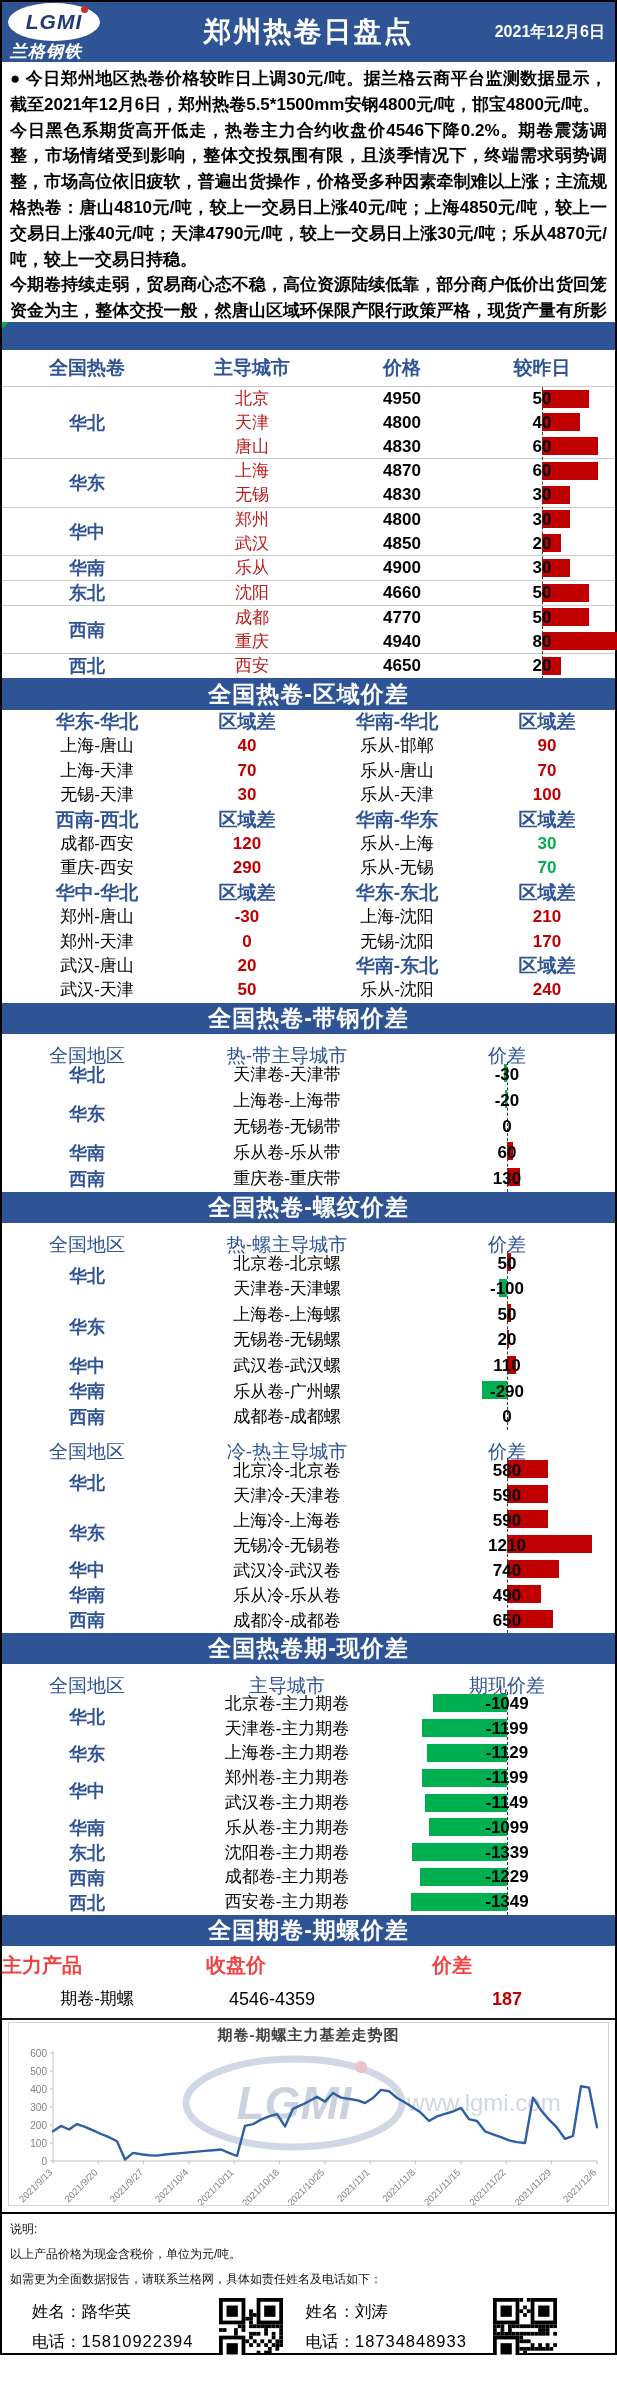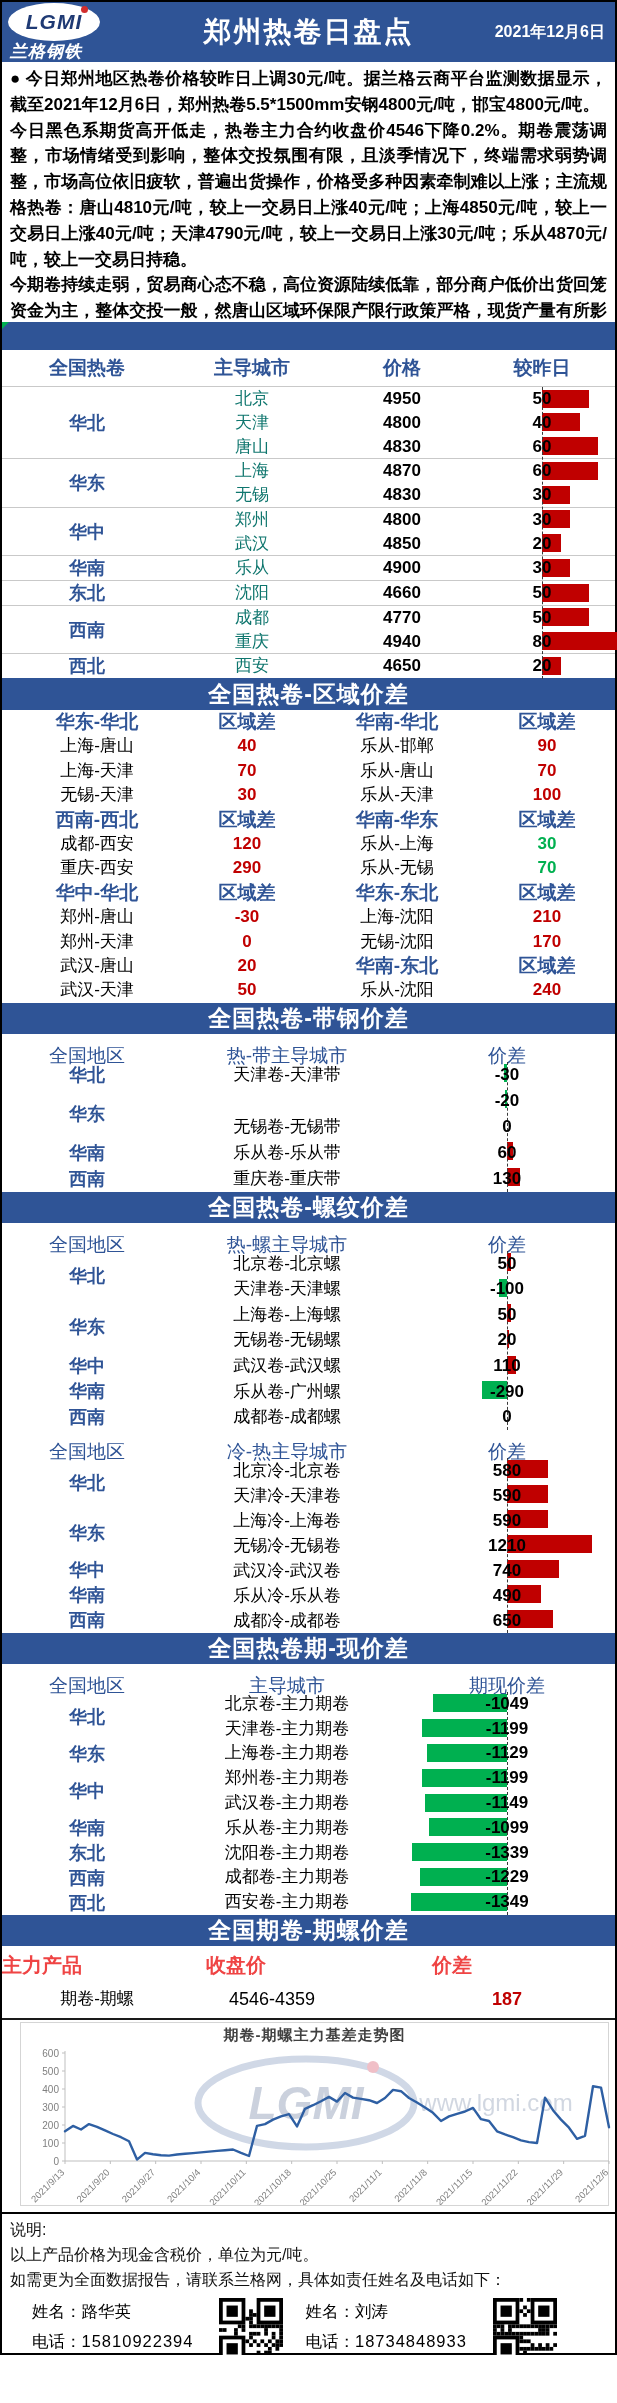--- a/index.html
+++ b/index.html
@@ -28,21 +28,21 @@
   
   .t1-head{height:36px;position:relative;border-bottom:1px solid #C9C9C9;}
   .t1-head span{position:absolute;top:0;line-height:36px;text-align:center;color:#2F5496;font-size:19px;font-weight:bold;}
   .t1-h1{left:0;width:170px;} .t1-h2{left:170px;width:160px;} .t1-h3{left:330px;width:140px;} .t1-h4{left:470px;width:140px;}
   .t1-body{position:relative;}
   .t1-axis{position:absolute;left:540px;top:0;bottom:0;border-left:1px dashed #3a3a3a;z-index:5;}
   .t1-group{position:relative;border-bottom:1px solid #C9C9C9;}
   .t1-group:last-child{border-bottom:1px solid #2F5496;}
   .t1-region{position:absolute;left:0;top:0;bottom:0;width:170px;display:flex;align-items:center;justify-content:center;color:#2F5496;font-size:18px;font-weight:bold;}
   .t1-row{position:relative;height:23.75px;line-height:23.75px;}
-  .t1-city{position:absolute;left:170px;width:160px;text-align:center;font-size:17px;color:#0f766e;}
+  .t1-city{position:absolute;left:170px;width:160px;text-align:center;font-size:17px;color:#b91c1c;}
   .t1-price{position:absolute;left:330px;width:140px;text-align:center;font-size:17px;font-weight:bold;color:#000;}
   .bar{position:absolute;top:2.5px;height:18px;z-index:1;}
   .bar.pos{background:#C00000;}
   .bar.neg{background:#00B050;}
   .dnum{position:absolute;width:90px;text-align:center;font-size:17px;font-weight:bold;color:#000;z-index:6;}
   .t1-row .dnum{left:495px;}
 
   
   .rg-row{position:relative;height:24.4px;line-height:24.4px;font-size:17px;}
   .rg-row span{position:absolute;top:0;text-align:center;}
@@ -69,27 +69,27 @@
   .ft-head{height:38px;position:relative;}
   .ft-head span{position:absolute;line-height:38px;color:#ef4444;font-size:20px;font-weight:bold;}
   .ft-h1{left:0;width:190px;} .ft-h2{left:204px;width:160px;} .ft-h3{left:430px;width:150px;}
   .ft-row{height:34px;position:relative;border-bottom:2px solid #1a1a1a;}
   .ft-row span{position:absolute;line-height:30px;text-align:center;}
   .ft-c1{left:0;width:190px;font-size:17px;color:#000;}
   .ft-c2{left:190px;width:160px;font-size:18px;color:#000;}
   .ft-c3{left:430px;width:150px;font-size:18px;font-weight:bold;color:#C00000;}
 
   
-  .chart-box{height:192px;box-sizing:border-box;padding:2px 6px 0 18px;}
+  .chart-box{height:192px;box-sizing:border-box;padding:2px 6px 0 6px;}
   .chart-inner{border:1px solid #D5D5D5;height:184px;box-sizing:border-box;}
   .chart-title{text-align:center;font-size:15px;font-weight:bold;color:#404040;padding-top:3px;letter-spacing:1px;}
 
   
   .notes{border-top:2px solid #000;box-sizing:border-box;padding:3px 8px 0 8px;height:141px;}
-  .notes p{margin:0;font-size:16px;color:#111;line-height:25px;}
+  .notes p{margin:0;font-size:12px;color:#111;line-height:25px;}
   .contacts{display:flex;align-items:flex-start;margin-top:4px;}
   .contact{font-size:16.5px;color:#000;line-height:30px;margin-left:22px;}
   .contact .phone{letter-spacing:1px;}
   .qr{margin-left:26px;margin-top:2px;}
 </style>
 </head>
 <body>
 
 <div class="page">
 
@@ -305,20 +305,21 @@
           <div class="dt-region">华北</div>
           <div class="dt-row" style="height: 26px; line-height: 26px;">
             <span class="dt-pair">天津卷-天津带</span>
             <div class="bar neg" style="left: 502px; width: 3px;"></div>
             <span class="dnum">-30</span>
           </div>
         </div>
         <div class="dt-group">
           <div class="dt-region">华东</div>
           <div class="dt-row" style="height: 26px; line-height: 26px;">
+            <span class="dt-pair">上海卷-上海带</span>
             <div class="bar neg" style="left: 503px; width: 2px;"></div>
             <span class="dnum">-20</span>
           </div>
           <div class="dt-row" style="height: 26px; line-height: 26px;">
             <span class="dt-pair">无锡卷-无锡带</span>
             <span class="dnum">0</span>
           </div>
         </div>
         <div class="dt-group">
           <div class="dt-region">华南</div>

